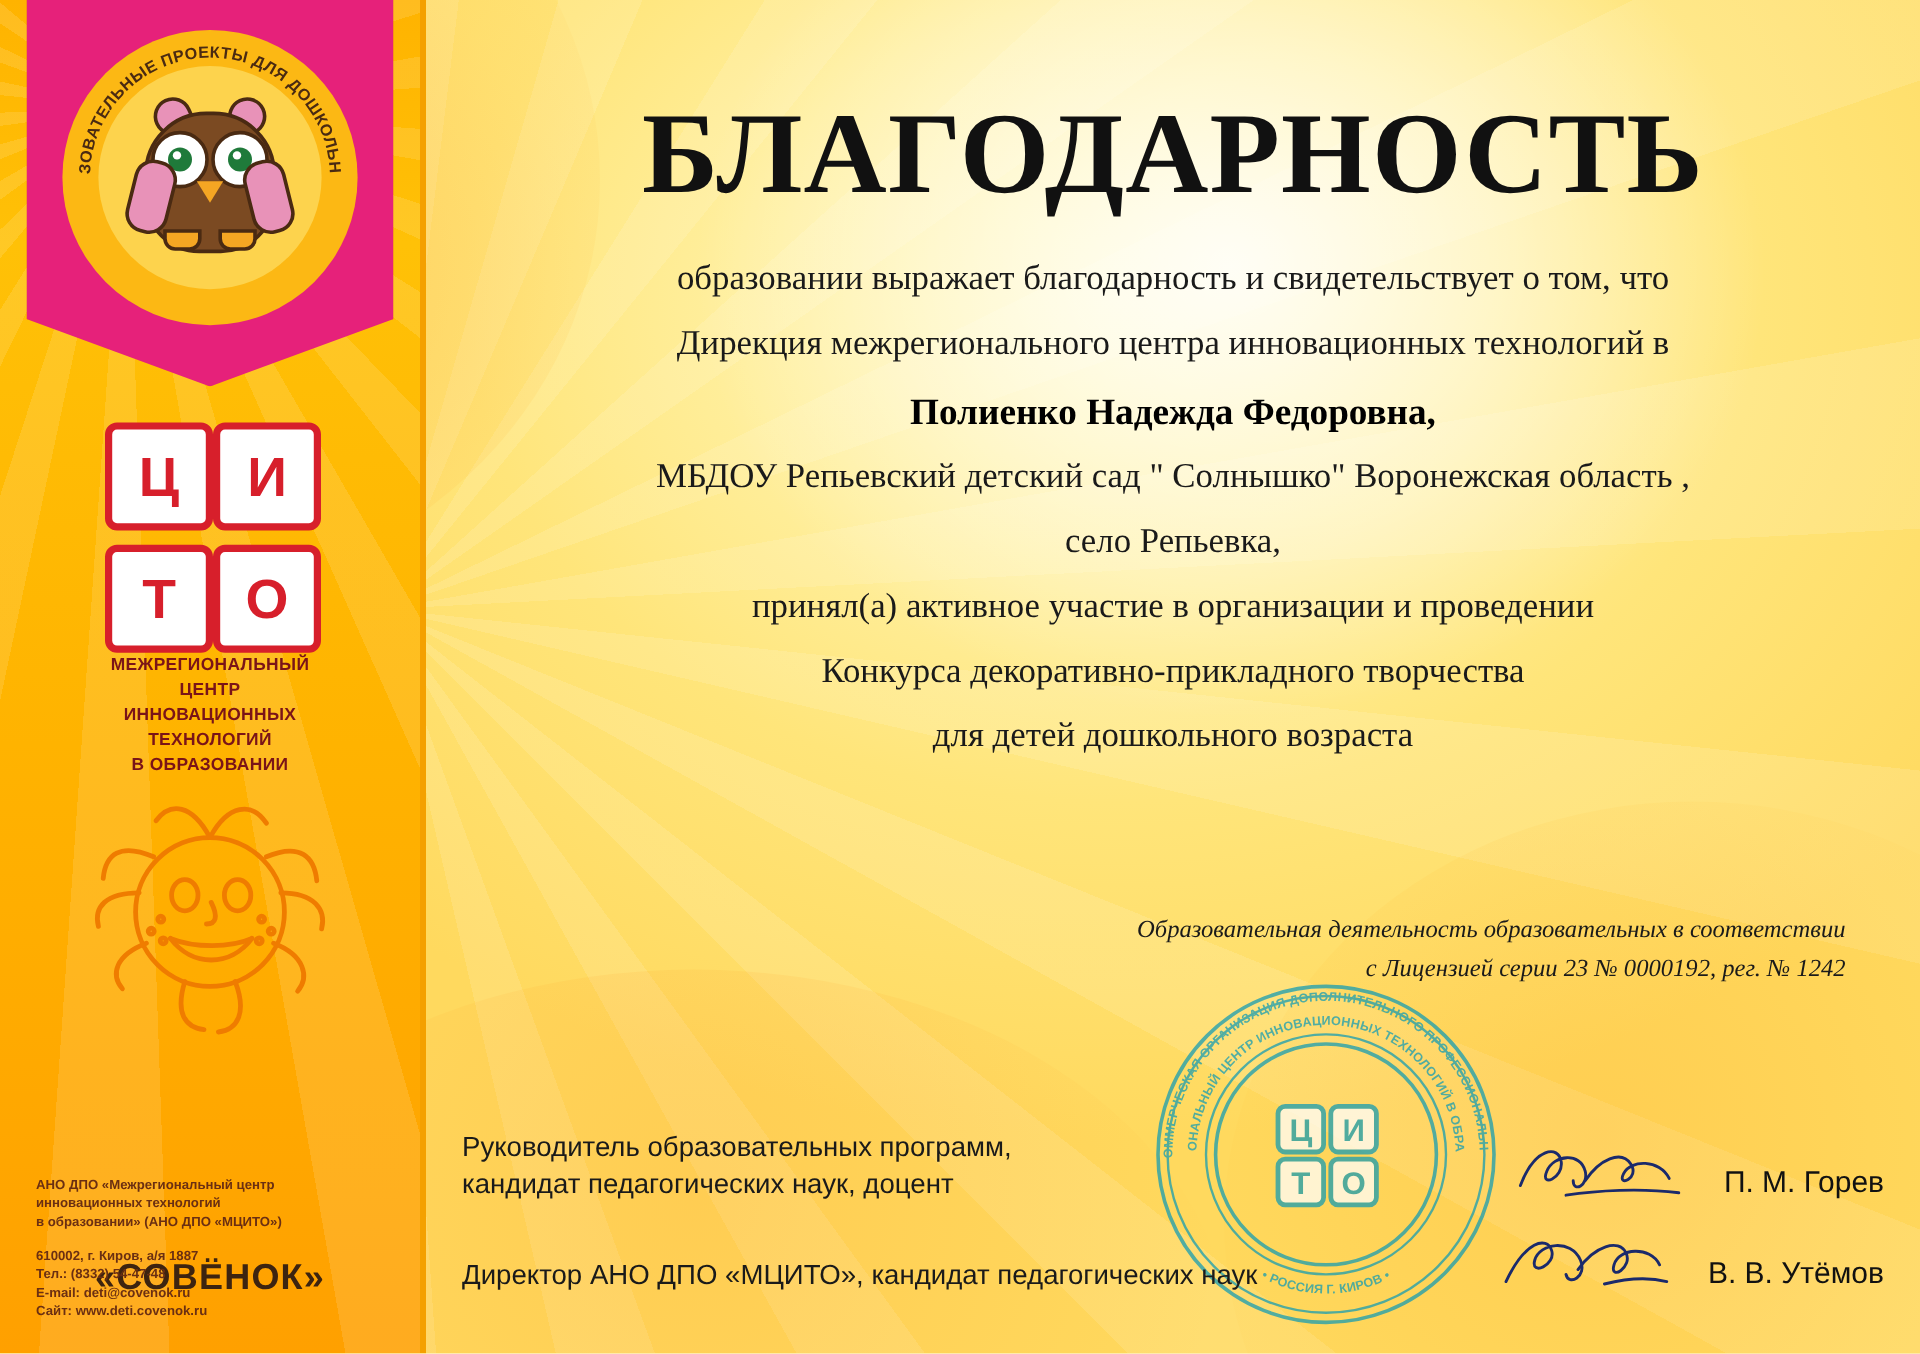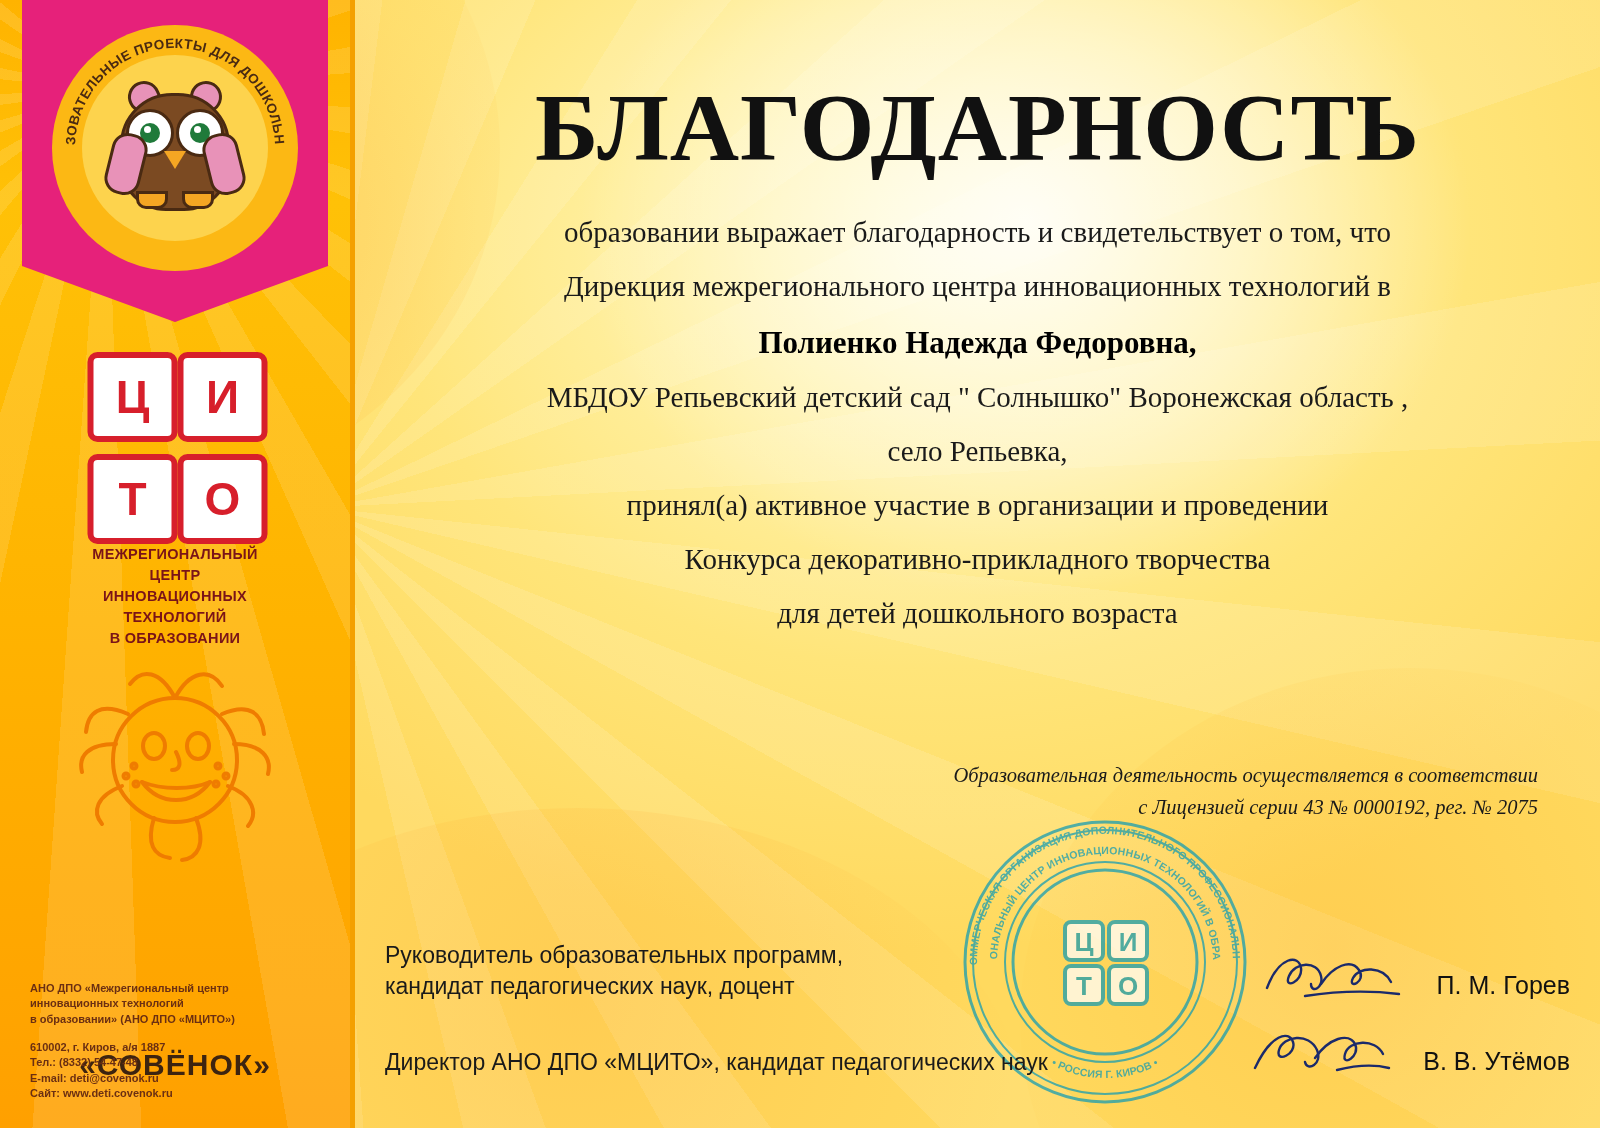--- a/index.html
+++ b/index.html
@@ -393,22 +393,22 @@
 
       <p>МБДОУ Репьевский детский сад " Солнышко" Воронежская область ,</p>
       <p>село Репьевка,</p>
 
       <p class="para-gap">принял(а) активное участие в организации и проведении</p>
       <p>Конкурса декоративно-прикладного творчества</p>
       <p>для детей дошкольного возраста</p>
     </div>
 
     <div class="license">
-      <div>Образовательная деятельность осуществляется в соответствии</div>
-      <div>с Лицензией серии 43 № 0000192, рег. № 2075</div>
+      <div>Образовательная деятельность образовательных в соответствии</div>
+      <div>с Лицензией серии 23 № 0000192, рег. № 1242</div>
     </div>
 
     <svg class="stamp" viewBox="0 0 300 300">
       <defs>
         <path id="stOuter" d="M 22,150 A 128,128 0 1 1 278,150"></path>
         <path id="stInner" d="M 42,150 A 108,108 0 1 1 258,150"></path>
         <path id="stBottom" d="M 34,150 A 116,116 0 0 0 266,150"></path>
       </defs>
       <circle cx="150" cy="150" r="140" fill="none" stroke="#0f9bb5" stroke-width="3"></circle>
       <circle cx="150" cy="150" r="132" fill="none" stroke="#0f9bb5" stroke-width="2"></circle>

